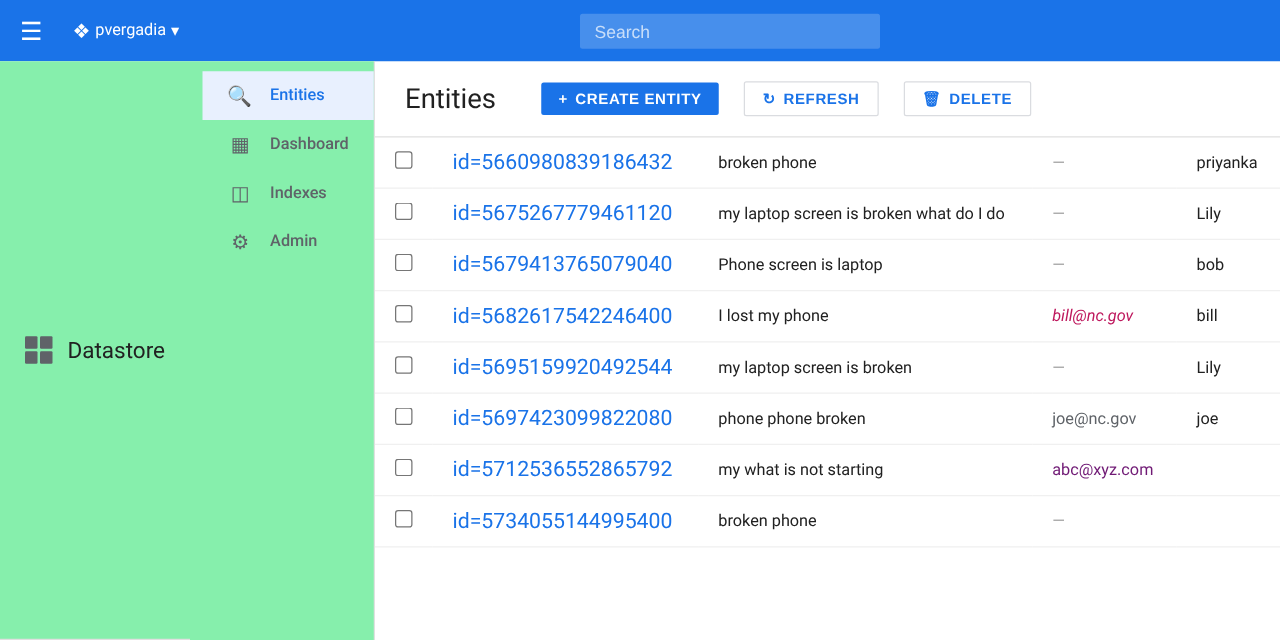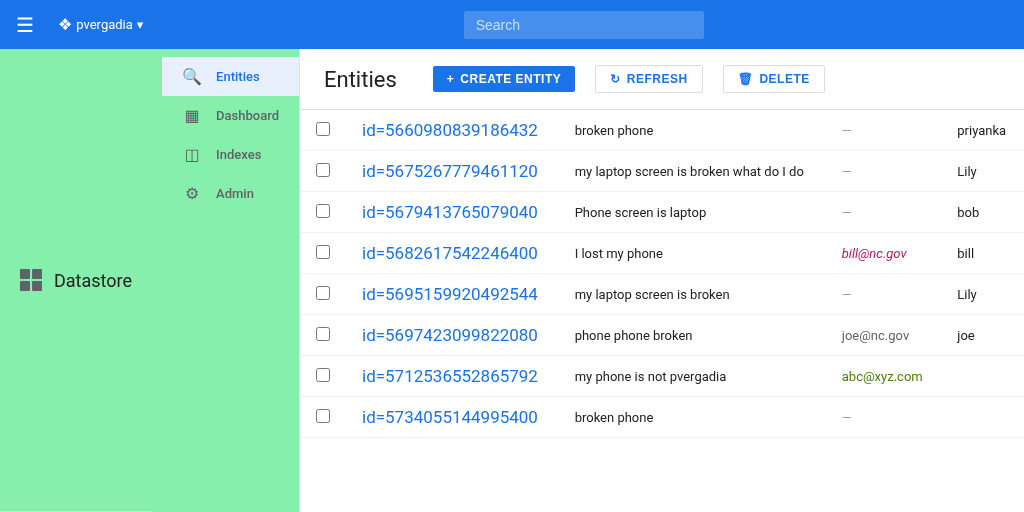--- a/index.html
+++ b/index.html
@@ -306,22 +306,22 @@
             <tr>
               <td class="col-checkbox"><input type="checkbox" style=""></td>
               <td class="id-cell">id=5697423099822080</td>
               <td>phone phone broken</td>
               <td style="color: rgb(95, 99, 104);">joe@nc.gov</td>
               <td>joe</td>
             </tr>
             <tr>
               <td class="col-checkbox"><input type="checkbox" style=""></td>
               <td class="id-cell">id=5712536552865792</td>
-              <td>my phone is not pvergadia</td>
-              <td style="color: #4d7c0f;">abc@xyz.com</td>
+              <td>my what is not starting</td>
+              <td style="color: #701a75;">abc@xyz.com</td>
               <td></td>
             </tr>
             <tr>
               <td class="col-checkbox"><input type="checkbox" style=""></td>
               <td class="id-cell">id=5734055144995400</td>
               <td>broken phone</td>
               <td style="color: rgb(158, 158, 158);">—</td>
               <td></td>
             </tr>
           </tbody>

